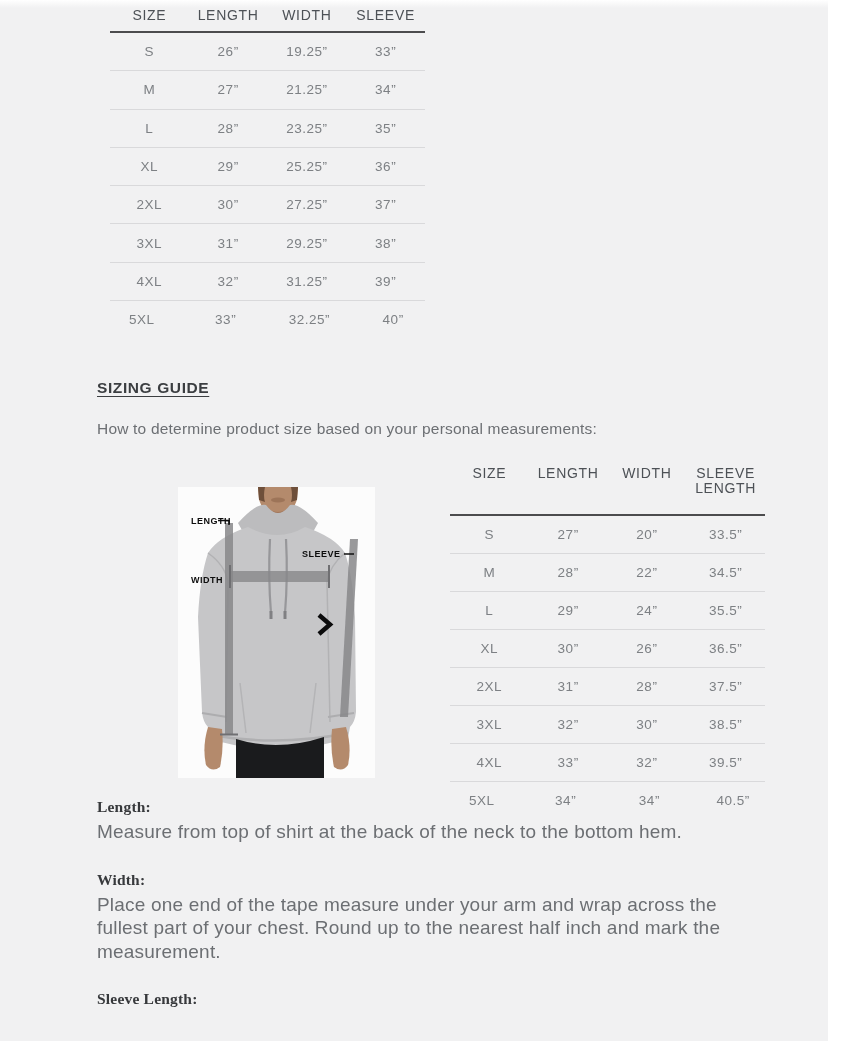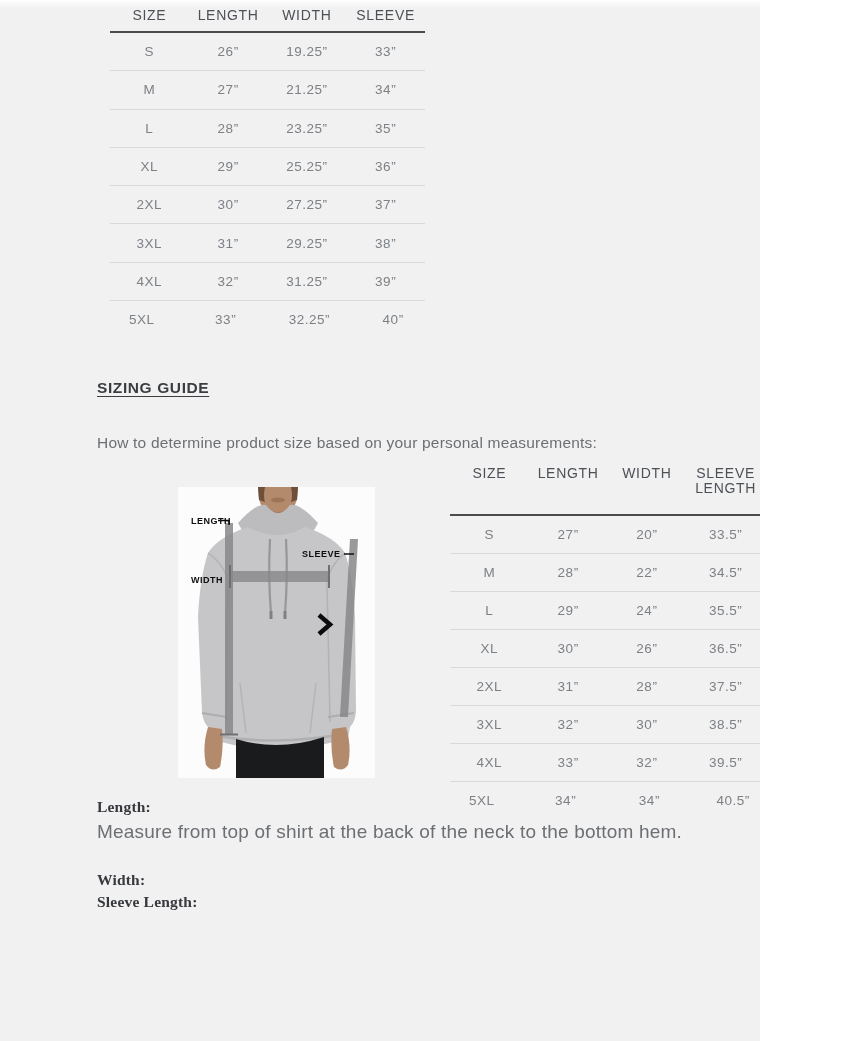--- a/index.html
+++ b/index.html
@@ -1,20 +1,19 @@
 <!DOCTYPE html>
 <html><head>
 <meta charset="utf-8">
 <style>
   html,body{margin:0;padding:0;background:#ffffff;}
   .page{
-    position:relative;width:736px;height:1041px;
+    position:relative;width:828px;height:1041px;
     background:#f1f1f2;overflow:hidden;
     font-family:"Liberation Sans",sans-serif;
-    padding-left:24px;
   }
   .top-fade{position:absolute;top:0;left:0;right:0;height:8px;
     background:linear-gradient(#ffffff,#f1f1f2);}
 
   
   .szt{position:absolute;width:315px;}
   .szt-head{display:grid;grid-template-columns:repeat(4,1fr);
     padding:2px 0 8px;border-bottom:2px solid #4c4c4e;}
   .szt-head .hc{text-align:center;font-size:14px;color:#4d5156;
     letter-spacing:.7px;line-height:15px;align-self:start;}
@@ -23,21 +22,21 @@
     align-items:center;height:37.3px;border-bottom:1px solid #d9d9db;}
   .szt--t2 .szt-row{height:37px;}
   .szt-row:last-child{border-bottom:none;gap:20px;}
   .szt-row .tc{text-align:center;font-size:13.5px;color:#7d8084;
     letter-spacing:.5px;}
 
   
   .guide-heading{position:absolute;left:97px;top:379px;margin:0;
     font-size:15.5px;font-weight:bold;color:#3b3e41;letter-spacing:.6px;
     text-decoration:underline;text-underline-offset:3px;text-align:center;}
-  .guide-intro{position:absolute;left:97px;top:434px;margin:0;
+  .guide-intro{position:absolute;left:97px;top:420px;margin:0;
     font-size:15.5px;color:#6c6f73;letter-spacing:.2px;}
 
   .instructions{position:absolute;left:97px;top:798px;width:690px;}
   .instr-label{margin:0 0 4px;font-size:15.5px;font-weight:bold;
     color:#37393c;letter-spacing:.2px;font-family:Liberation Serif, serif;}
   .instr-text{margin:0 0 27px;font-size:19px;color:#6c6f73;
     line-height:23.5px;letter-spacing:.2px;max-width:676px;}
 
   
   .hoodie-fig{position:absolute;left:178px;top:487px;width:197px;height:291px;
@@ -216,15 +215,16 @@
       <div class="tc">34”</div>
       <div class="tc">34”</div>
       <div class="tc">40.5”</div>
     </div>
   </div>
 
   <div class="instructions">
     <h3 class="instr-label">Length:</h3>
     <p class="instr-text">Measure from top of shirt at the back of the neck to the bottom hem.</p>
     <h3 class="instr-label">Width:</h3>
+    <p class="instr-text">Place one end of the tape measure under your arm and wrap across the fullest part of your chest. Round up to the nearest half inch and mark the measurement.</p>
     <h3 class="instr-label">Sleeve Length:</h3>
   </div>
 </div>
 
 </body></html>

